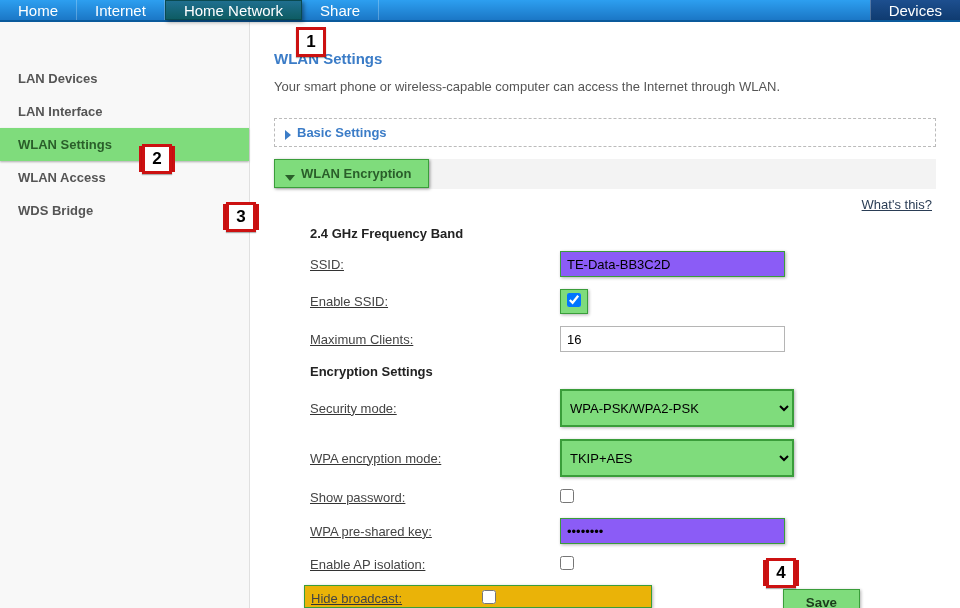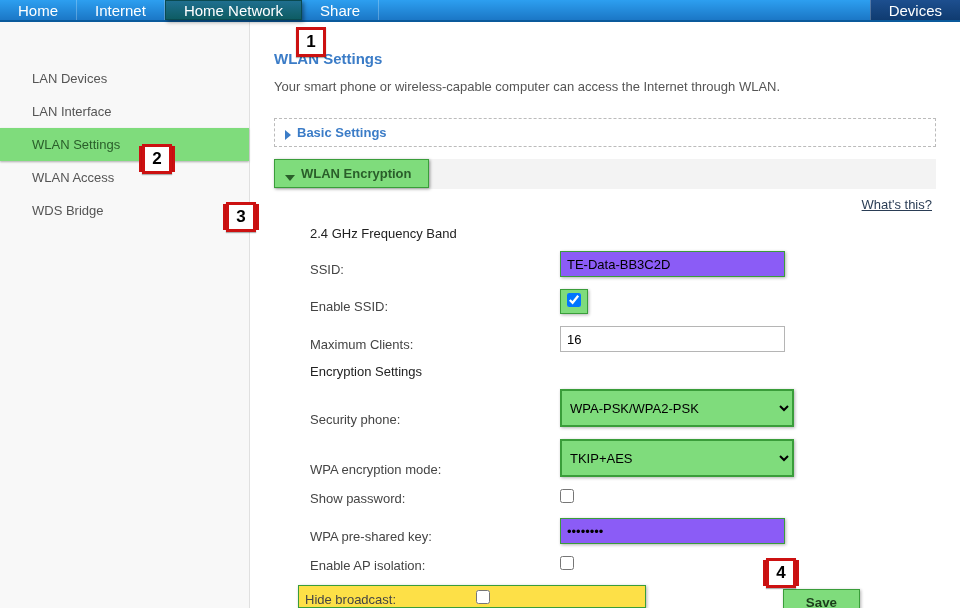--- a/index.html
+++ b/index.html
@@ -7,49 +7,49 @@
   
   
   .topnav { display: flex; height: 22px; background: linear-gradient(#2d9ff0, #1b77c6); border-bottom: 2px solid #0a5a9c; position: relative; }
   .topnav-item { color: #fff; font-size: 15px; padding: 0 18px; display: flex; align-items: center; cursor: pointer; border-right: 1px solid rgba(255,255,255,0.25); }
   .topnav-item.active { background: linear-gradient(#1f6f8f,#0e5c63); border: 1px solid #0a4a50; box-shadow: 2px 2px 4px rgba(0,0,0,0.4); position: relative; z-index: 2; }
   .topnav-item.maintain { margin-left: auto; background: linear-gradient(#1d4f8f,#0f3b70); border-left: 1px solid rgba(255,255,255,0.25); border-right: none; }
   
   
   .wrap { display: flex; }
   .sidebar { width: 250px; background: #f8f8f8; border-right: 1px solid #e0e0e0; min-height: 570px; padding-top: 40px; }
-  .side-item { padding: 9px 32px; color: #555; font-weight: 400; cursor: pointer; }
+  .side-item { padding: 9px 18px; color: #555; font-weight: 700; cursor: pointer; }
   .side-item.active { background: #7fdc7c; color: #2a5e2a; box-shadow: 0 1px 2px rgba(0,0,0,0.3); }
   
   .content { flex: 1; padding: 28px 24px 0 24px; position: relative; }
   .page-title { color: #3b7cc7; font-size: 15px; font-weight: 700; margin-bottom: 12px; }
   .page-desc { color: #555; margin-bottom: 24px; }
   
   
   .panel { border: 1px dashed #bbb; margin-bottom: 12px; }
   .panel-head { padding: 6px 10px; display: flex; align-items: flex-end; gap: 6px; cursor: pointer; }
   .panel-head.closed { color: #3b7cc7; font-weight: 700; background: #fff; }
   .panel-head.open { background: #7fdc7c; color: #2a5e2a; font-weight: 700; border: 1px solid #3a9d3a; box-shadow: 1px 1px 3px rgba(0,0,0,0.4); width: 155px; }
   .tri-right { width: 0; height: 0; border-top: 5px solid transparent; border-bottom: 5px solid transparent; border-left: 6px solid #3b7cc7; }
   .tri-down { width: 0; height: 0; border-left: 5px solid transparent; border-right: 5px solid transparent; border-top: 6px solid #2a5e2a; }
   
   .whats { text-align: right; margin: 8px 4px 14px 0; }
   .whats a { color: #2a3d55; text-decoration: underline; cursor: pointer; }
   
-  .section-hdr { font-weight: 400; color: #222; margin: 8px 0 10px 36px; }
+  .section-hdr { font-weight: 700; color: #222; margin: 8px 0 10px 36px; }
   
-  .form-row { display: flex; align-items: flex-end; margin: 6px 0 12px 36px; }
+  .form-row { display: flex; align-items: center; margin: 6px 0 12px 36px; text-decoration: underline; }
   .form-row .lbl { width: 250px; color: #444; }
   .ctrl { width: 240px; }
   .ctrl input[type=text], .ctrl input[type=password] { width: 225px; height: 26px; padding: 2px 6px; border: 1px solid #b5b5b5; font-size: 13px; }
   .ctrl select { width: 232px; height: 36px; border: 1px solid #3a9d3a; font-size: 13px; background: #7fdc7c; padding-left: 4px; }
   .hl input[type=text], .hl input[type=password] { background: #8b5cf6; border: 1px solid #3a9d3a; box-shadow: 1px 1px 3px rgba(0,0,0,0.3); }
   .hl-wrap { display:inline-block; background:#7fdc7c; padding:3px 6px; border:1px solid #3a9d3a; box-shadow:1px 1px 3px rgba(0,0,0,0.3);}
   .hl-select { display:inline-block; background:#7fdc7c; border:1px solid #3a9d3a; box-shadow:1px 1px 3px rgba(0,0,0,0.3); }
-  .hl-row { background:#fde047; border:1px solid #3a9d3a; box-shadow:1px 1px 3px rgba(0,0,0,0.3); padding:4px 0 0 0; margin-left:24px; width: 348px; }
+  .hl-row { background:#eab308; border:1px solid #3a9d3a; box-shadow:1px 1px 3px rgba(0,0,0,0.3); padding:4px 0 0 0; margin-left:30px; width: 348px; }
   .hl-row .lbl { padding-left:6px; }
   
   .save-btn { position:absolute; right:100px; bottom:4px; background:#7fdc7c; border:1px solid #3a9d3a; box-shadow:1px 1px 3px rgba(0,0,0,0.3); padding:5px 22px; font-weight:600; color:#1b3d1b; cursor:pointer; }
   
   
   .callout { position:absolute; width:30px; height:30px; border:3px solid #c11; background:#fff; display:flex; align-items:center; justify-content:center; font-weight:700; font-size:17px; color:#000; box-shadow:0 1px 1px rgba(0,0,0,0.3); z-index:5;}
   .redbox { position:absolute; border:3px solid #c11; z-index:4; }
   
   input[type=checkbox]{ width:14px; height:14px; }
 </style>
@@ -112,21 +112,21 @@
     </div>
 
     <div class="form-row">
       <div class="lbl">Maximum Clients:</div>
       <div class="ctrl"><input type="text" value="16" style=""></div>
     </div>
 
     <div class="section-hdr">Encryption Settings</div>
 
     <div class="form-row">
-      <div class="lbl">Security phone:</div>
+      <div class="lbl">Security mode:</div>
       <div class="ctrl"><span class="hl-select"><select><option>WPA-PSK/WPA2-PSK</option></select></span></div>
     </div>
 
     <div class="form-row">
       <div class="lbl">WPA encryption mode:</div>
       <div class="ctrl"><span class="hl-select"><select><option>TKIP+AES</option></select></span></div>
     </div>
 
     <div class="form-row">
       <div class="lbl">Show password:</div>

